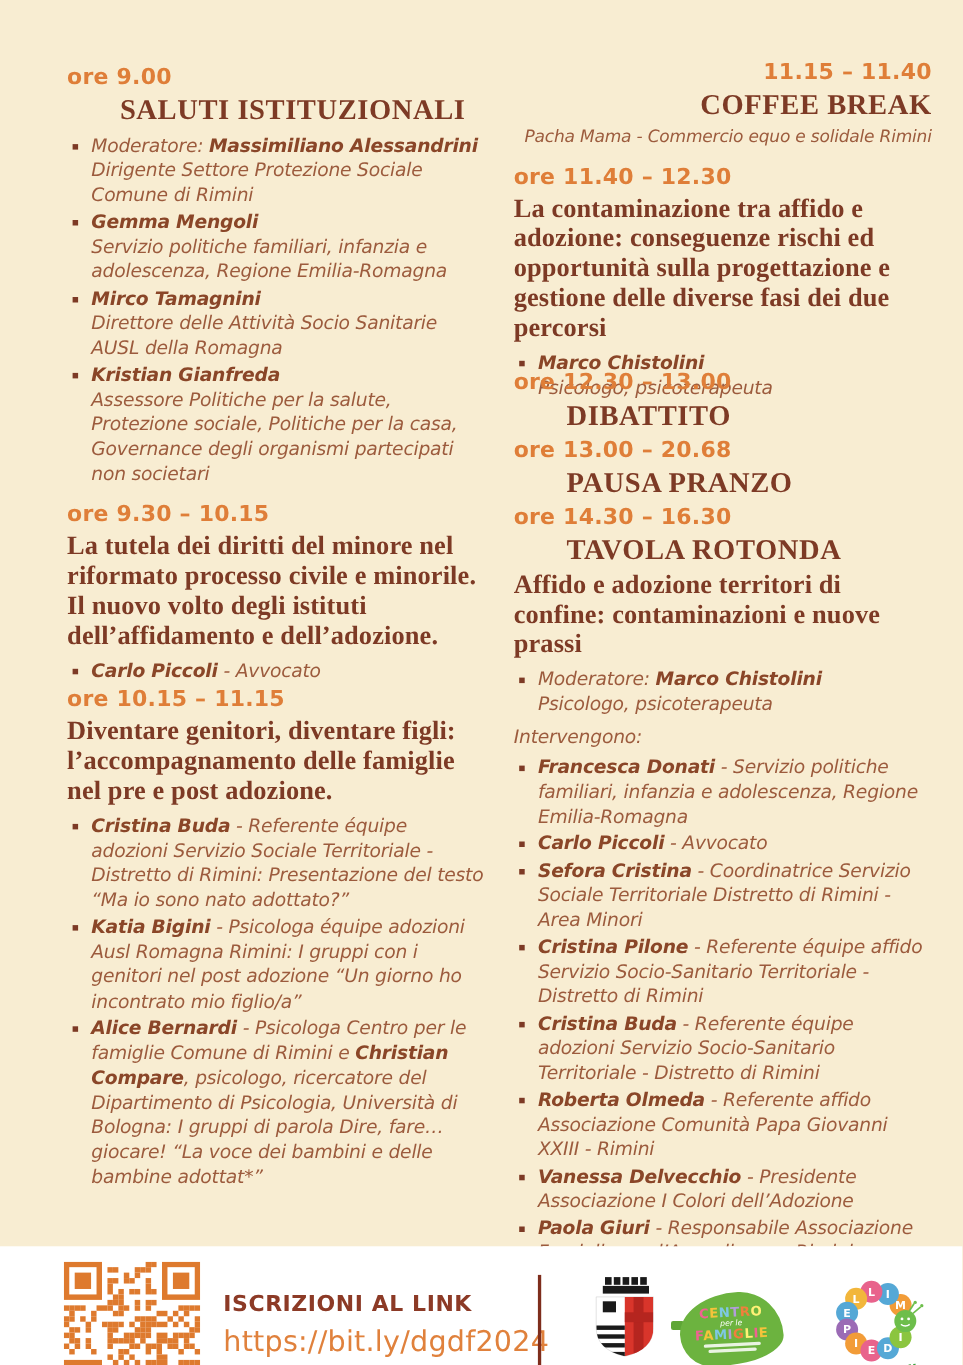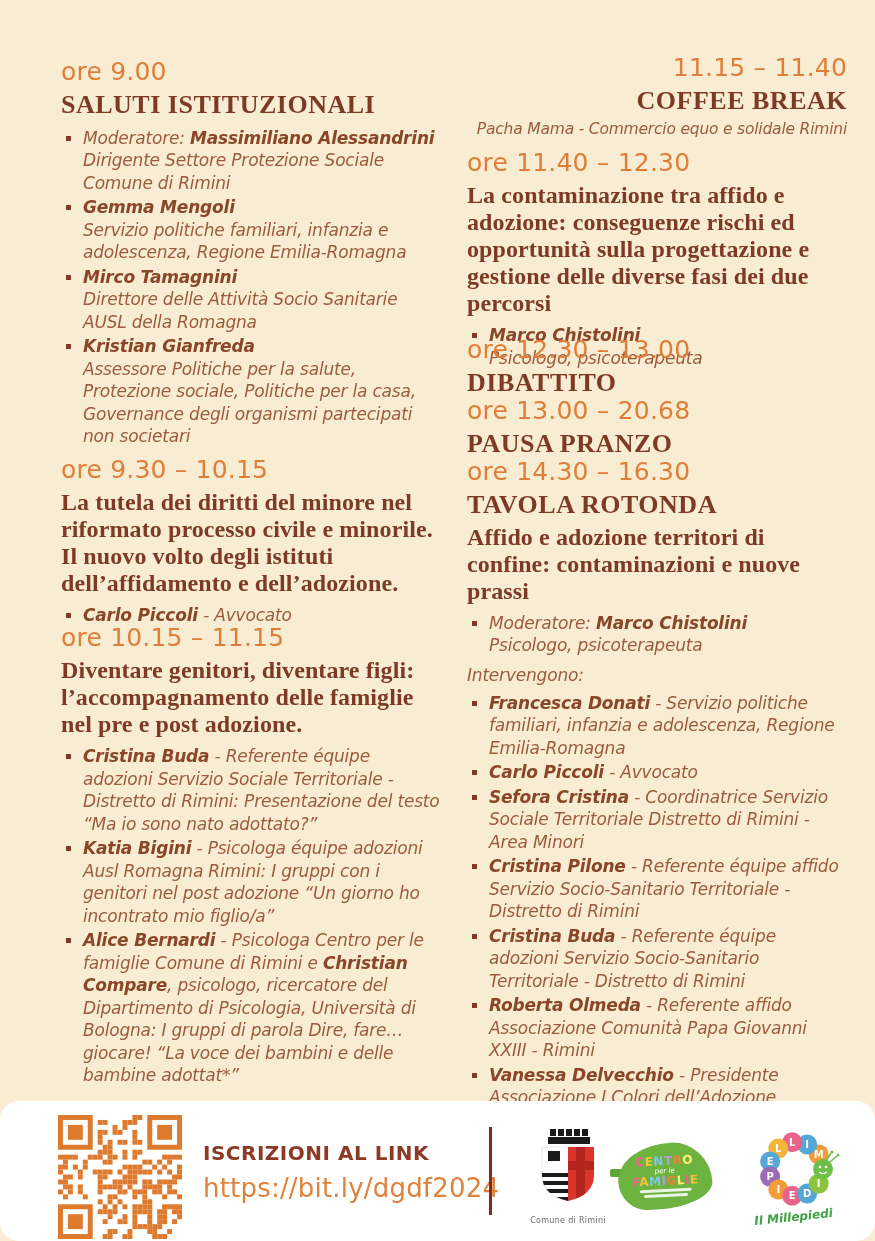--- a/index.html
+++ b/index.html
@@ -17,27 +17,27 @@
   body{
     background:var(--bg);
     font-family:"DejaVu Sans","Liberation Sans",sans-serif;
     position:relative;overflow:hidden;
   }
   .column{position:absolute;top:0;height:1093px}
   #col-left{left:61px;width:382px}
   #col-right{left:467px;width:380px}
   .section{position:absolute;left:0;width:100%}
   .time{
-    color:var(--orange);font-weight:400;font-size:25px;
+    color:var(--orange);font-weight:700;font-size:20px;
     letter-spacing:.2px;margin-bottom:5px;
   }
   .title-caps{
     font-family:"Liberation Serif","DejaVu Serif",serif;
     font-weight:700;font-size:26px;color:var(--heading);
-    letter-spacing:.5px;line-height:1.1;margin-bottom:4px;
+    letter-spacing:.5px;line-height:1.1;margin-bottom:4px;margin-left:48px;
   }
   .title-serif{
     font-family:"Liberation Serif","DejaVu Serif",serif;
     font-weight:700;font-size:24px;color:var(--heading);
     line-height:27px;letter-spacing:.1px;margin-bottom:6px;
   }
   .note{
     font-style:italic;font-size:15.5px;letter-spacing:-.2px;
     color:var(--body);margin-top:2px;margin-bottom:4px;
   }
@@ -51,23 +51,22 @@
     content:"";position:absolute;left:5px;top:9px;
     width:5px;height:5px;background:var(--heading);
   }
   li.item strong{font-weight:700;color:var(--name)}
   .items-label{
     font-style:italic;font-size:17px;color:var(--body);
     margin-top:8px;margin-bottom:2px;letter-spacing:-.2px;
   }
   
   #footer{
-    position:absolute;left:0;bottom:0;width:875px;height:140px;
+    position:absolute;left:0;bottom:0;width:875px;height:108px;
     background:#FFFFFF;
-    border-radius:19px;
   }
   #qr{position:absolute;left:58px;top:14px;width:124px;height:124px}
   #iscrizioni{
     position:absolute;left:203px;top:40px;
     font-weight:700;font-size:20px;color:#8C3A26;letter-spacing:.5px;
   }
   #reg-link{
     position:absolute;left:203px;top:72px;
     font-size:26px;color:var(--link);text-decoration:none;letter-spacing:.2px;
   }

